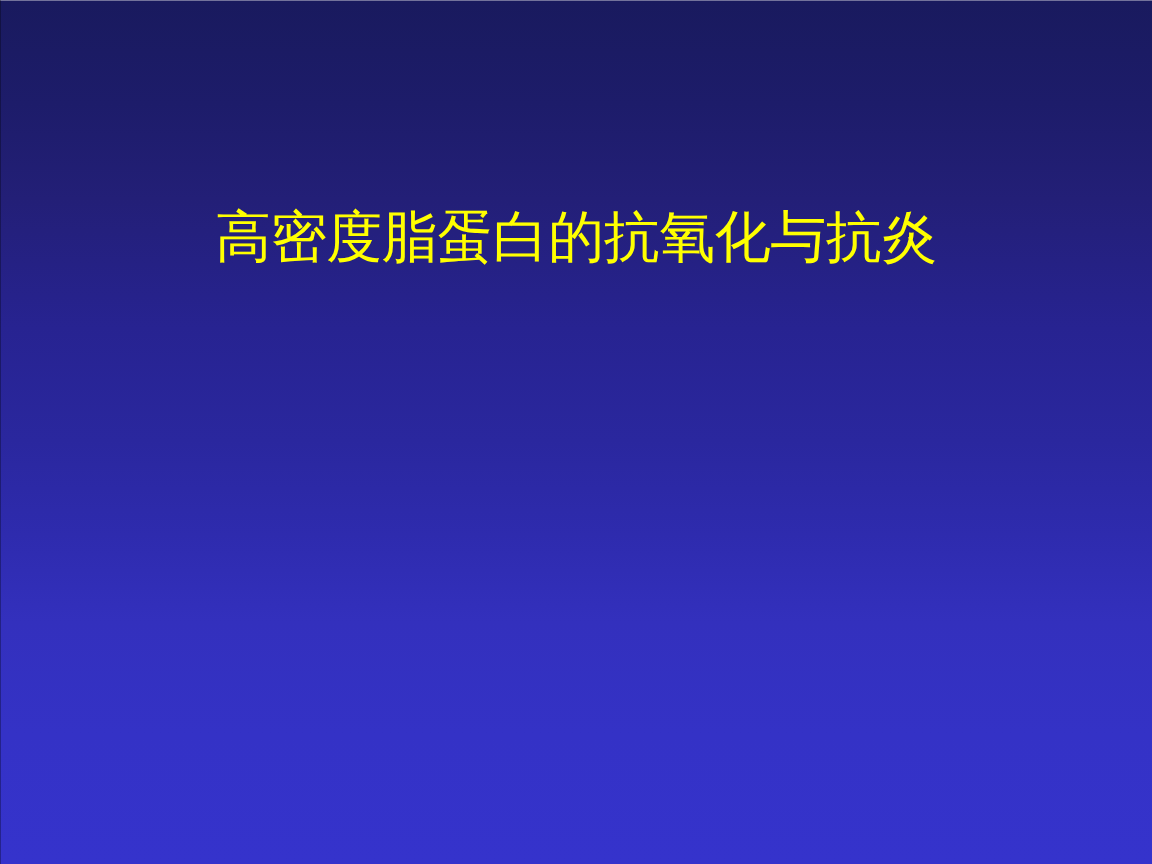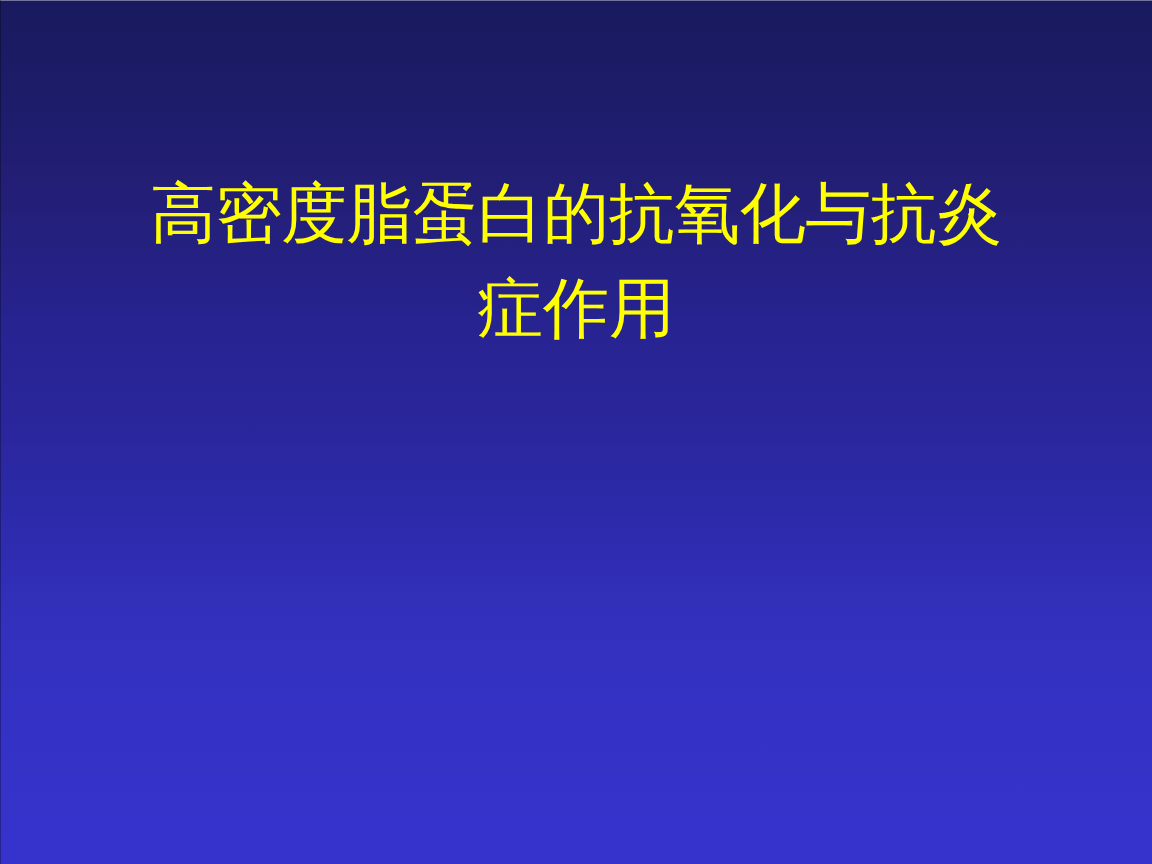--- a/index.html
+++ b/index.html
@@ -57,26 +57,27 @@
     position: absolute;
     left: 0;
     top: 166px;
     width: 1152px;
     text-align: center;
   }
 
   .title-line {
     display: block;
     color: #ffff00;
-    font-family: Liberation Sans, sans-serif;
+    font-family: Liberation Serif, serif;
     font-weight: 400;
-    font-size: 66px;
+    font-size: 56px;
     line-height: 95px;
     letter-spacing: 0px;
     white-space: nowrap;
+    margin-top: 24px;
   }
 
   .title-line.line-1 {
     
     letter-spacing: -0.5px;
   }
 
   .body-area {
     position: absolute;
     left: 96px;
@@ -88,18 +89,17 @@
 </head>
 <body>
 
 <div class="slide-root">
 
   <div class="edge-top"></div>
   <div class="edge-left"></div>
 
   <div class="title-block">
     <span class="title-line line-1">高密度脂蛋白的抗氧化与抗炎</span>
-    <span class="title-line line-2">症作用</span>
   </div>
 
   <div class="body-area"></div>
 
 </div>
 
 </body></html>

